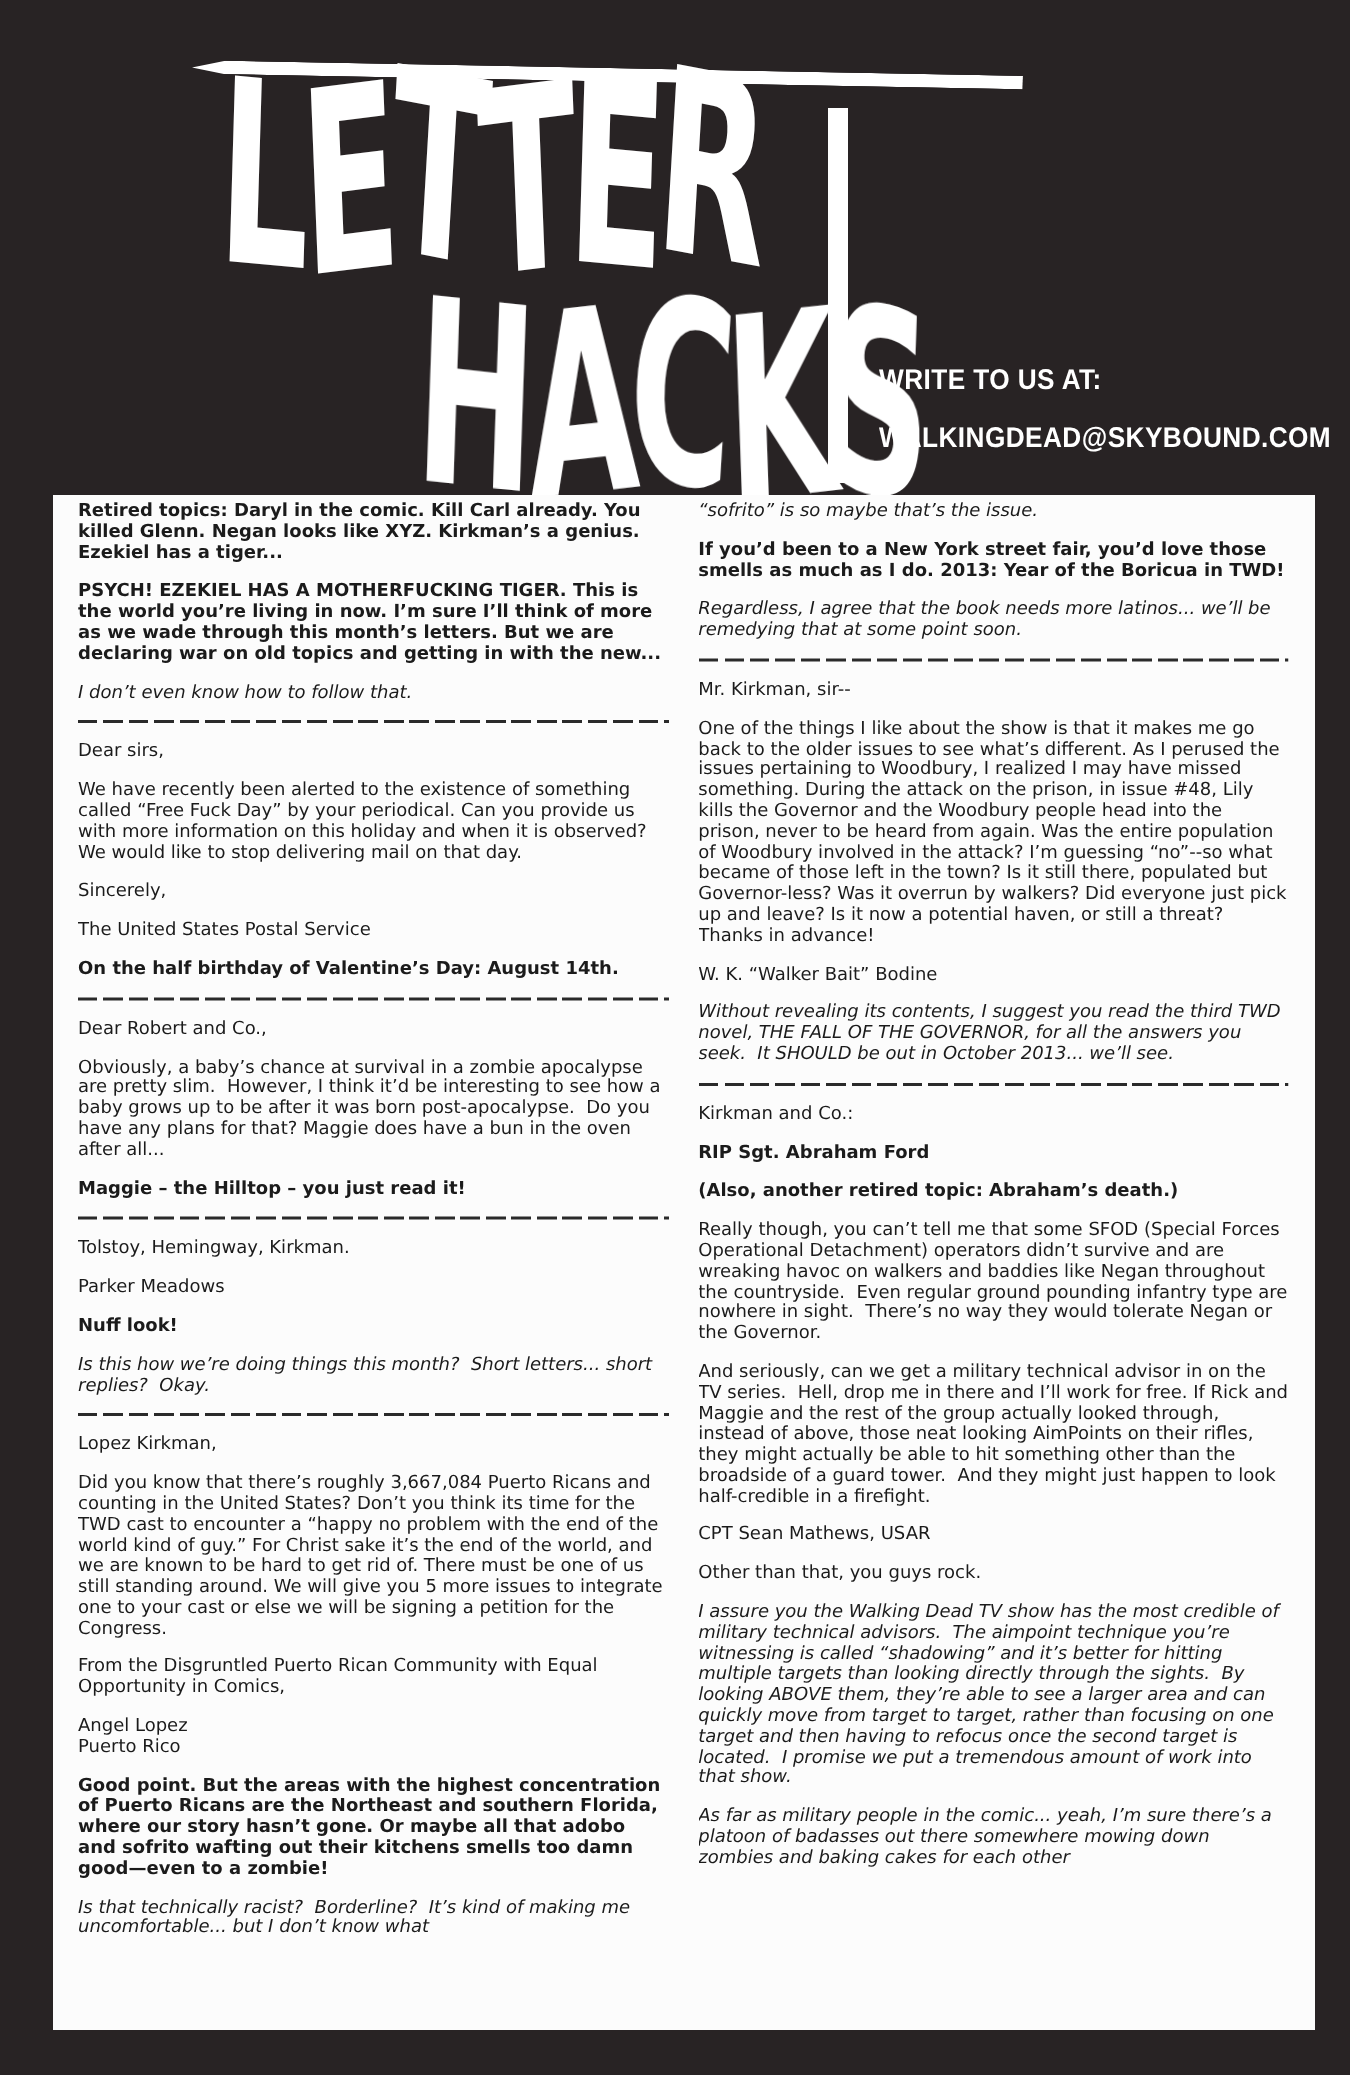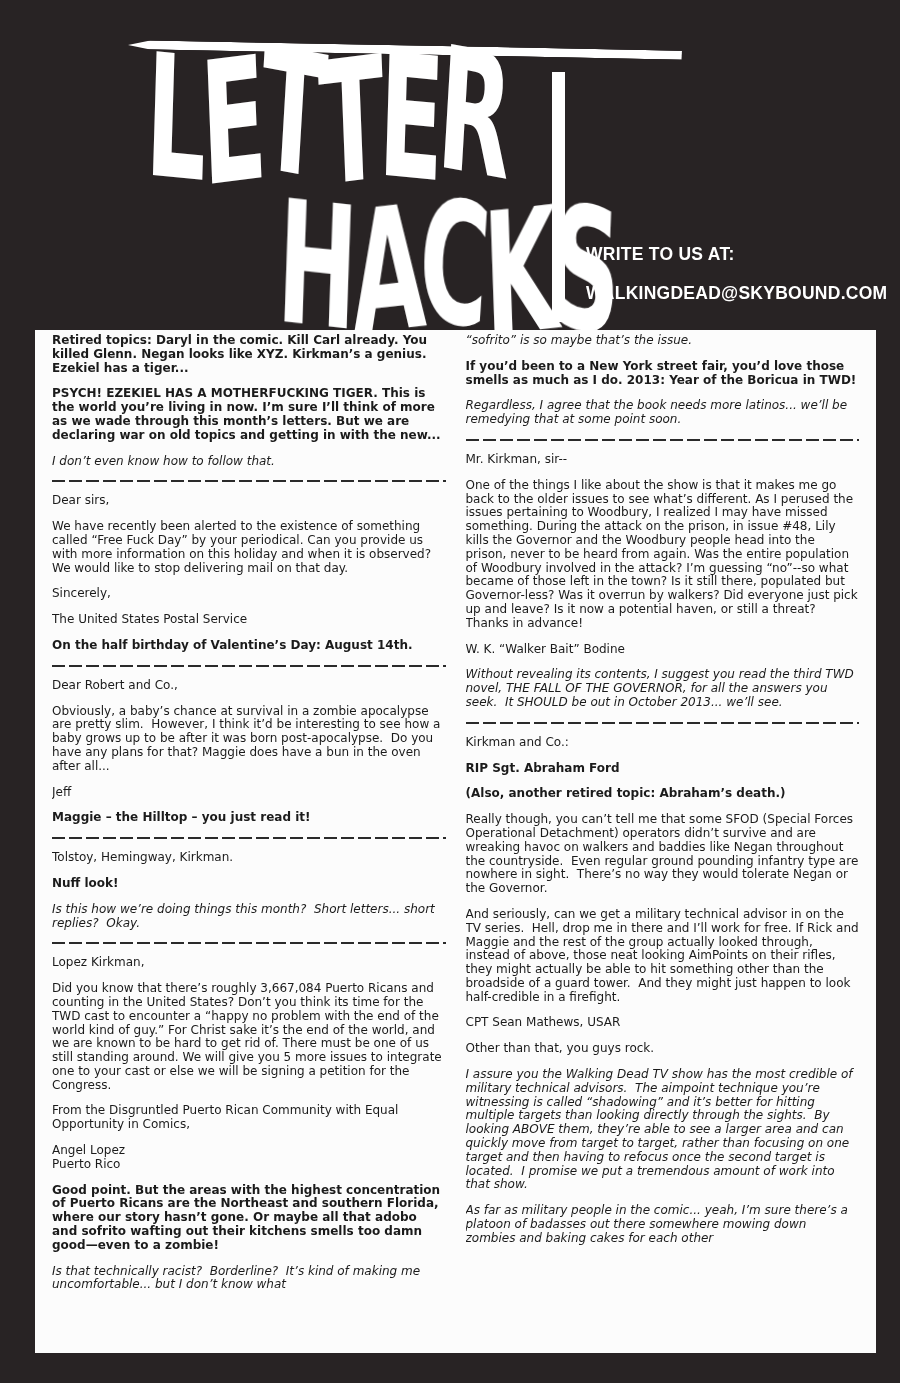--- a/index.html
+++ b/index.html
@@ -74,24 +74,24 @@
         <div class="para bi">I don’t even know how to follow that.</div>
         <div class="sep"></div>
         <div class="para ">Dear sirs,</div>
         <div class="para ">We have recently been alerted to the existence of something called “Free Fuck Day” by your periodical. Can you provide us with more information on this holiday and when it is observed? We would like to stop delivering mail on that day.</div>
         <div class="para ">Sincerely,</div>
         <div class="para ">The United States Postal Service</div>
         <div class="para b">On the half birthday of Valentine’s Day: August 14th.</div>
         <div class="sep"></div>
         <div class="para ">Dear Robert and Co.,</div>
         <div class="para ">Obviously, a baby’s chance at survival in a zombie apocalypse are pretty slim.  However, I think it’d be interesting to see how a baby grows up to be after it was born post-apocalypse.  Do you have any plans for that? Maggie does have a bun in the oven after all...</div>
-        <div class="para ">Jeff</div>
         <div class="para b">Maggie – the Hilltop – you just read it!</div>
         <div class="sep"></div>
         <div class="para ">Tolstoy, Hemingway, Kirkman.</div>
+        <div class="para ">Parker Meadows</div>
         <div class="para b">Nuff look!</div>
         <div class="para bi">Is this how we’re doing things this month?  Short letters... short replies?  Okay.</div>
         <div class="sep"></div>
         <div class="para ">Lopez Kirkman,</div>
         <div class="para ">Did you know that there’s roughly 3,667,084 Puerto Ricans and counting in the United States? Don’t you think its time for the TWD cast to encounter a “happy no problem with the end of the world kind of guy.” For Christ sake it’s the end of the world, and we are known to be hard to get rid of. There must be one of us still standing around. We will give you 5 more issues to integrate one to your cast or else we will be signing a petition for the Congress.</div>
         <div class="para ">From the Disgruntled Puerto Rican Community with Equal Opportunity in Comics,</div>
         <div class="para ">Angel Lopez
 Puerto Rico</div>
         <div class="para b">Good point. But the areas with the highest concentration of Puerto Ricans are the Northeast and southern Florida, where our story hasn’t gone. Or maybe all that adobo and sofrito wafting out their kitchens smells too damn good—even to a zombie!</div>
         <div class="para bi">Is that technically racist?  Borderline?  It’s kind of making me uncomfortable... but I don’t know what</div>

